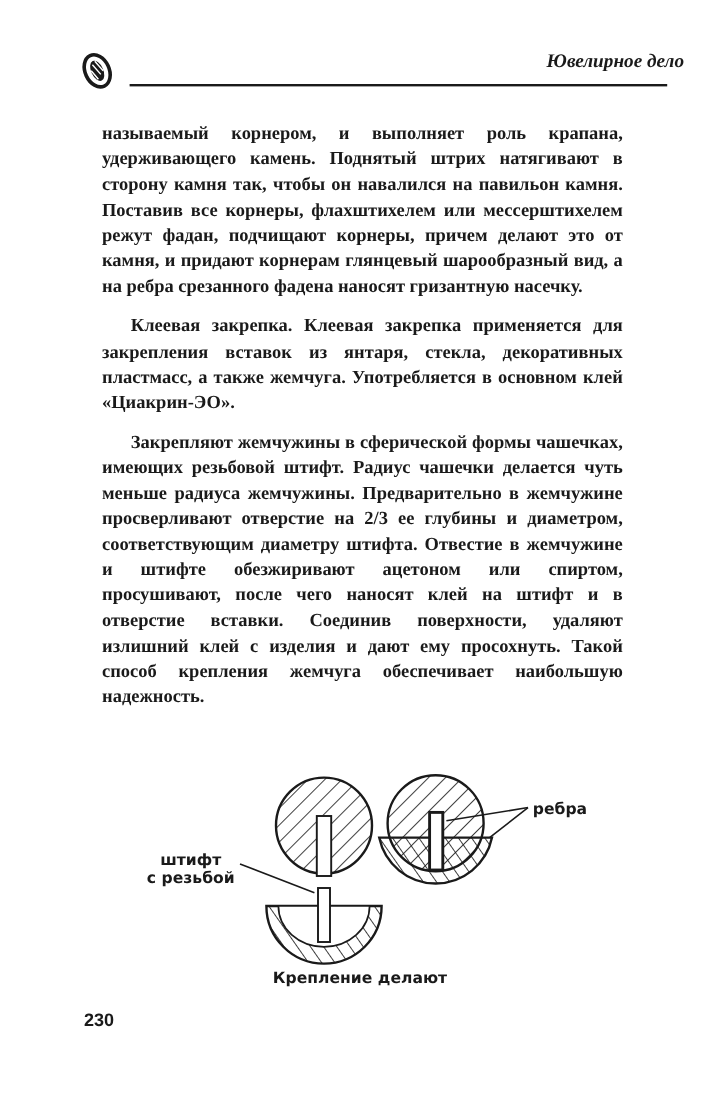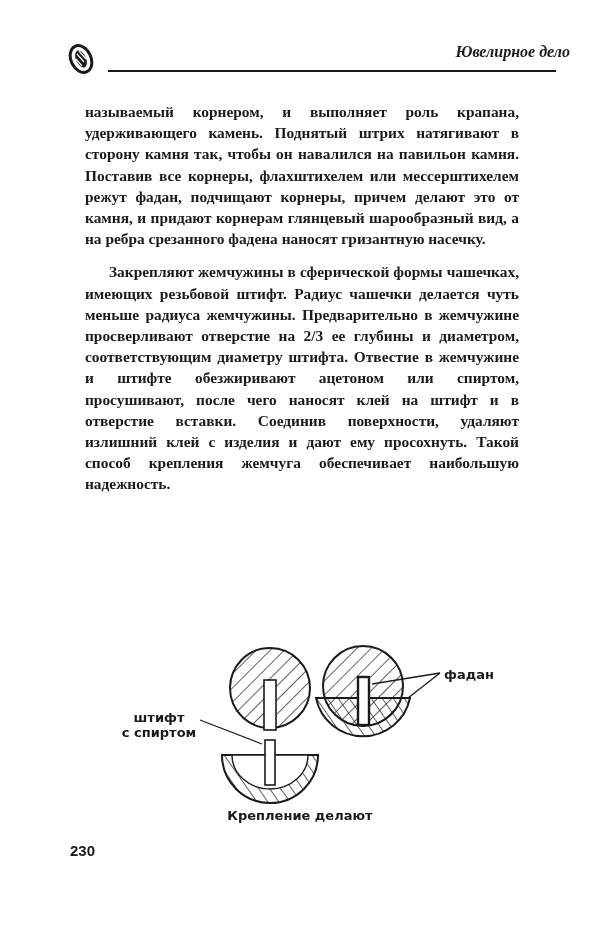--- a/index.html
+++ b/index.html
@@ -30,20 +30,21 @@
     <ellipse cx="13" cy="17" rx="10" ry="14" transform="rotate(-25 13 17)" fill="none" stroke="#1a1a1a" stroke-width="3"></ellipse>
     <ellipse cx="13" cy="17" rx="5" ry="9" transform="rotate(-25 13 17)" fill="#1a1a1a"></ellipse>
     <path d="M9 12 L16 20 M11 9 L18 17 M8 17 L14 24" stroke="#ffffff" stroke-width="1.2"></path>
   </svg>
   <div class="title">Ювелирное дело</div>
   <div class="rule"></div>
 </div>
 
 <div class="body-text">
   <p>называемый корнером, и выполняет роль крапана, удерживающего камень. Поднятый штрих натягивают в сторону камня так, чтобы он навалился на павильон камня. Поставив все корнеры, флахштихелем или мессерштихелем режут фадан, подчищают корнеры, причем делают это от камня, и придают корнерам глянцевый шарообразный вид, а на ребра срезанного фадена наносят гризантную насечку.</p>
+  <p class="indent">Клеевая закрепка. Клеевая закрепка применяется для закрепления вставок из янтаря, стекла, декоративных пластмасс, а также жемчуга. Употребляется в основном клей «Циакрин-ЭО».</p>
   <p class="indent">Закрепляют жемчужины в сферической формы чашечках, имеющих резьбовой штифт. Радиус чашечки делается чуть меньше радиуса жемчужины. Предварительно в жемчужине просверливают отверстие на 2/3 ее глубины и диаметром, соответствующим диаметру штифта. Отвестие в жемчужине и штифте обезжиривают ацетоном или спиртом, просушивают, после чего наносят клей на штифт и в отверстие вставки. Соединив поверхности, удаляют излишний клей с изделия и дают ему просохнуть. Такой способ крепления жемчуга обеспечивает наибольшую надежность.</p>
 </div>
 
 <div class="figure">
   <svg width="400" height="170" viewBox="0 0 400 170">
     <defs>
       <pattern id="hatch" patternUnits="userSpaceOnUse" width="10" height="10" patternTransform="rotate(45)">
         <line x1="0" y1="0" x2="0" y2="10" stroke="#1a1a1a" stroke-width="1.4"></line>
       </pattern>
       <pattern id="hatch2" patternUnits="userSpaceOnUse" width="9" height="9" patternTransform="rotate(-35)">
@@ -67,20 +68,20 @@
       <circle cx="253" cy="46" r="40" fill="url(#hatch)" stroke="#1a1a1a" stroke-width="2"></circle>
       <rect x="248" y="37" width="11" height="48" fill="#ffffff" stroke="#1a1a1a" stroke-width="2.4"></rect>
     </g>
 
     <line x1="90" y1="80" x2="152" y2="104" stroke="#1a1a1a" stroke-width="1.3"></line>
     <line x1="330" y1="33" x2="262" y2="44" stroke="#1a1a1a" stroke-width="1.3"></line>
     <line x1="330" y1="33" x2="298" y2="58" stroke="#1a1a1a" stroke-width="1.3"></line>
   </svg>
   <div class="fig-label" style="left:10px; top:70px; text-align:center; width:78px;">
     <div>штифт</div>
-    <div>с спиртом</div>
+    <div>с резьбой</div>
   </div>
-  <div class="fig-label" style="left:334px; top:27px;">фадан</div>
+  <div class="fig-label" style="left:334px; top:27px;">ребра</div>
 </div>
 
 <div class="caption">Крепление делают</div>
 
 <div class="page-number">230</div>
 
 </body></html>

